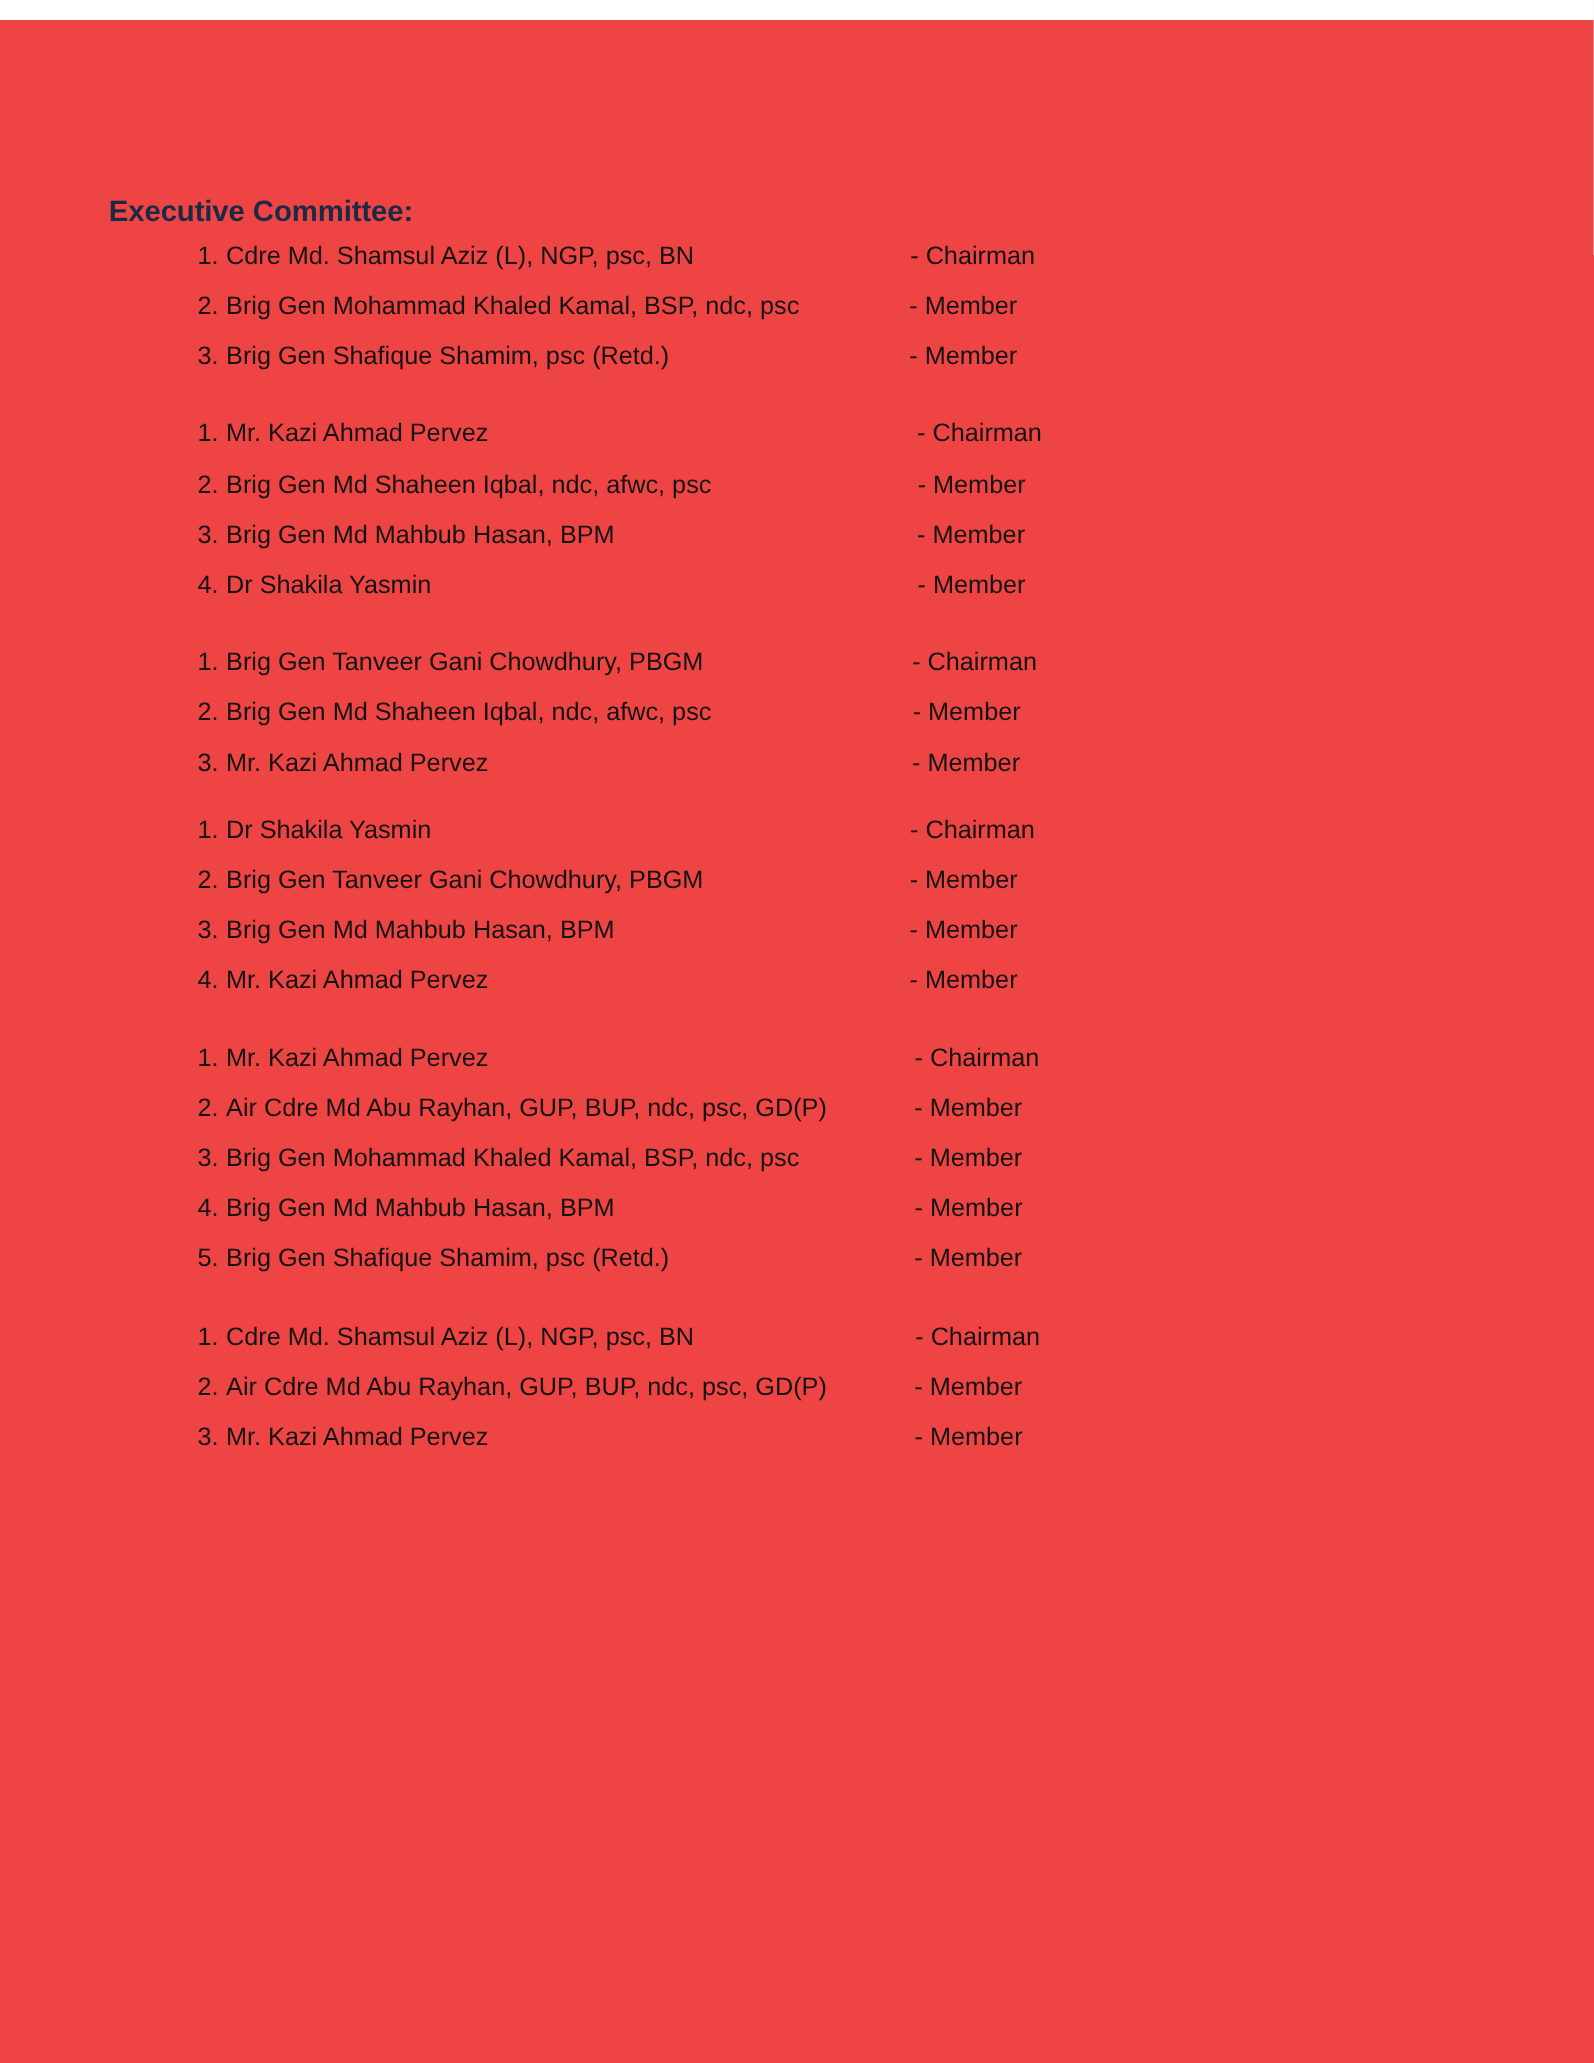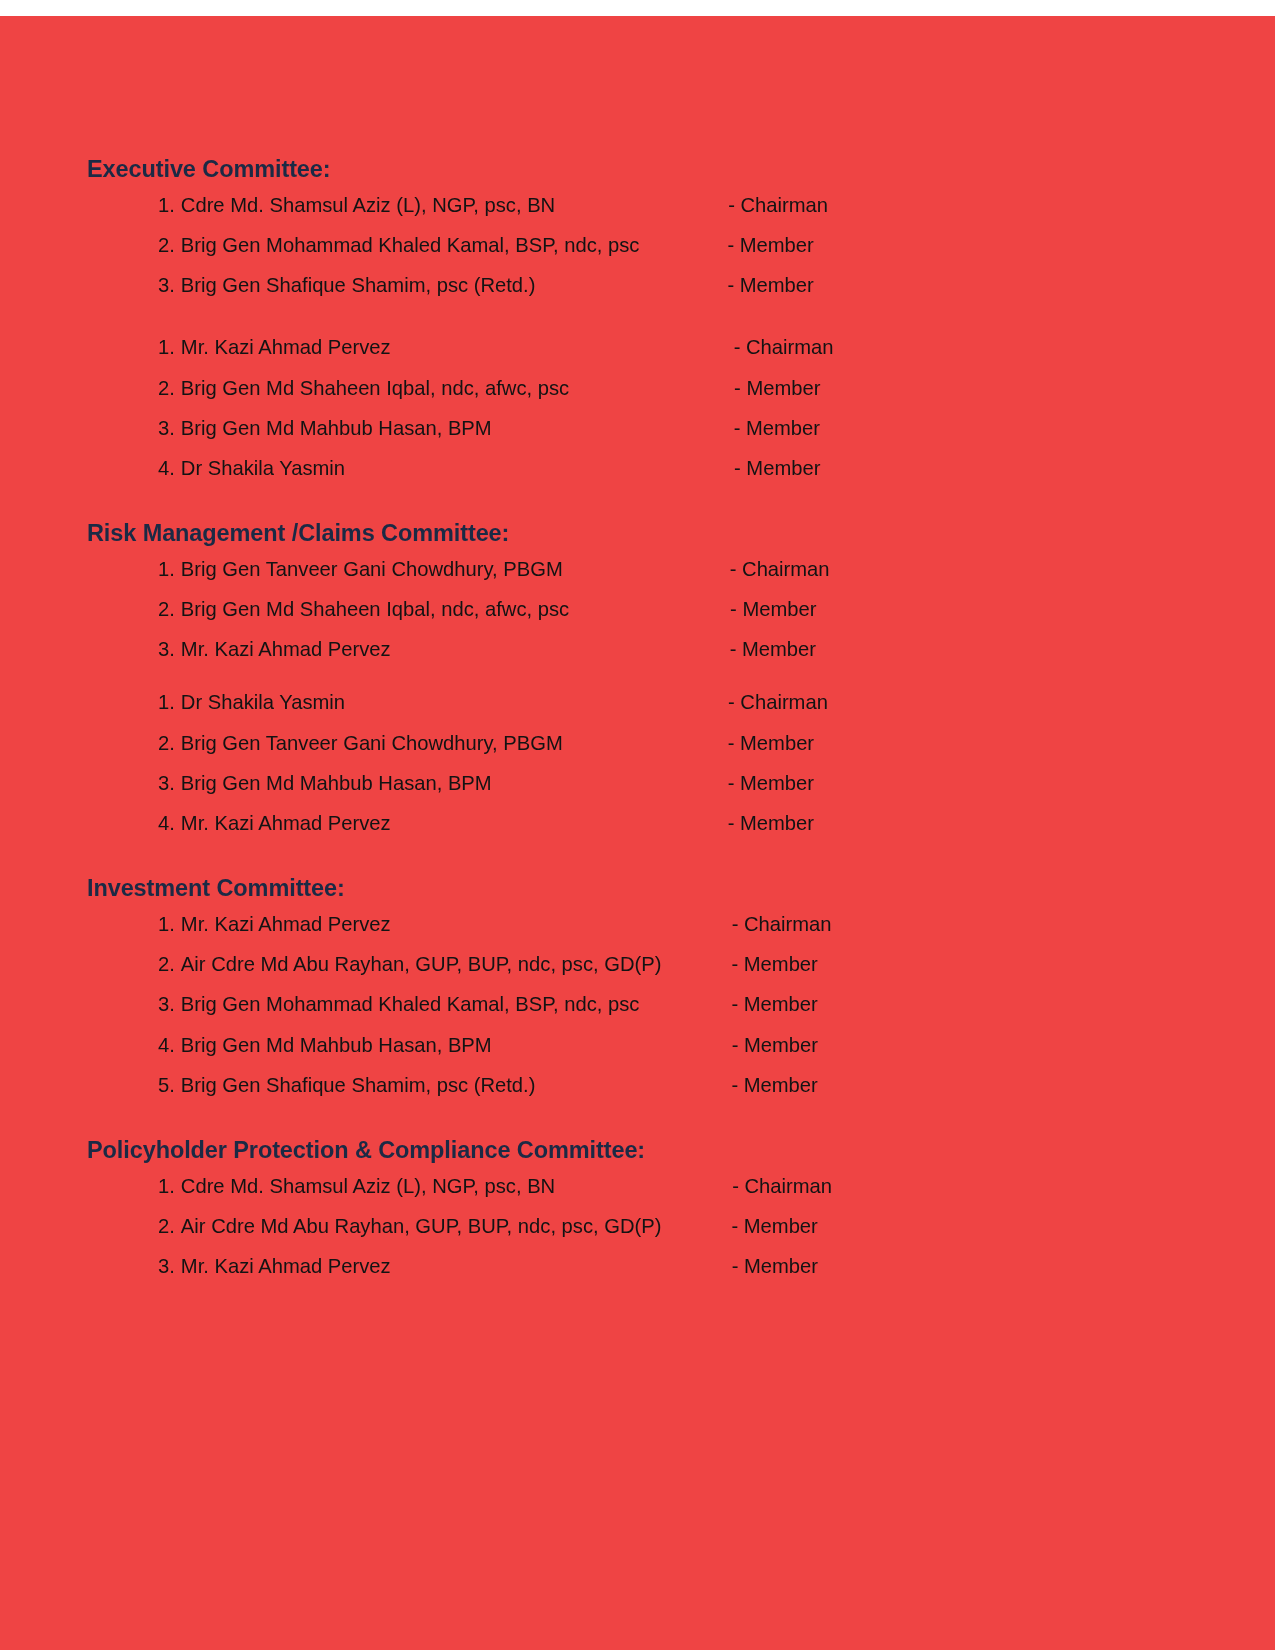--- a/index.html
+++ b/index.html
@@ -86,47 +86,44 @@
       </section>
       <section class="committee gap-lg">
         <ul class="members">
           <li class="member-row"><span class="member-index">1.</span><span class="member-name">Mr. Kazi Ahmad Pervez</span><span class="member-spacer" style="flex: 0 0 343px;"></span><span class="member-role">- Chairman</span></li>
           <li class="member-row"><span class="member-index">2.</span><span class="member-name">Brig Gen Md Shaheen Iqbal, ndc, afwc, psc</span><span class="member-spacer" style="flex: 0 0 165px;"></span><span class="member-role">- Member</span></li>
           <li class="member-row"><span class="member-index">3.</span><span class="member-name">Brig Gen Md Mahbub Hasan, BPM</span><span class="member-spacer" style="flex: 0 0 242px;"></span><span class="member-role">- Member</span></li>
           <li class="member-row"><span class="member-index">4.</span><span class="member-name">Dr Shakila Yasmin</span><span class="member-spacer" style="flex: 0 0 389px;"></span><span class="member-role">- Member</span></li>
         </ul>
       </section>
       <section class="committee gap-md">
-        <h2 class="committee-heading">Risk Management /Claims Committee:</h2>
         <ul class="members">
           <li class="member-row"><span class="member-index">1.</span><span class="member-name">Brig Gen Tanveer Gani Chowdhury, PBGM</span><span class="member-spacer" style="flex: 0 0 167px;"></span><span class="member-role">- Chairman</span></li>
           <li class="member-row"><span class="member-index">2.</span><span class="member-name">Brig Gen Md Shaheen Iqbal, ndc, afwc, psc</span><span class="member-spacer" style="flex: 0 0 161px;"></span><span class="member-role">- Member</span></li>
           <li class="member-row"><span class="member-index">3.</span><span class="member-name">Mr. Kazi Ahmad Pervez</span><span class="member-spacer" style="flex: 0 0 339px;"></span><span class="member-role">- Member</span></li>
         </ul>
       </section>
       <section class="committee gap-lg">
         <ul class="members">
           <li class="member-row"><span class="member-index">1.</span><span class="member-name">Dr Shakila Yasmin</span><span class="member-spacer" style="flex: 0 0 383px;"></span><span class="member-role">- Chairman</span></li>
           <li class="member-row"><span class="member-index">2.</span><span class="member-name">Brig Gen Tanveer Gani Chowdhury, PBGM</span><span class="member-spacer" style="flex: 0 0 165px;"></span><span class="member-role">- Member</span></li>
           <li class="member-row"><span class="member-index">3.</span><span class="member-name">Brig Gen Md Mahbub Hasan, BPM</span><span class="member-spacer" style="flex: 0 0 236px;"></span><span class="member-role">- Member</span></li>
           <li class="member-row"><span class="member-index">4.</span><span class="member-name">Mr. Kazi Ahmad Pervez</span><span class="member-spacer" style="flex: 0 0 337px;"></span><span class="member-role">- Member</span></li>
         </ul>
       </section>
       <section class="committee gap-lg">
-        <h2 class="committee-heading">Investment Committee:</h2>
         <ul class="members">
           <li class="member-row"><span class="member-index">1.</span><span class="member-name">Mr. Kazi Ahmad Pervez</span><span class="member-spacer" style="flex: 0 0 341px;"></span><span class="member-role">- Chairman</span></li>
           <li class="member-row"><span class="member-index">2.</span><span class="member-name">Air Cdre Md Abu Rayhan, GUP, BUP, ndc, psc, GD(P)</span><span class="member-spacer" style="flex: 0 0 70px;"></span><span class="member-role">- Member</span></li>
           <li class="member-row"><span class="member-index">3.</span><span class="member-name">Brig Gen Mohammad Khaled Kamal, BSP, ndc, psc</span><span class="member-spacer" style="flex: 0 0 92px;"></span><span class="member-role">- Member</span></li>
           <li class="member-row"><span class="member-index">4.</span><span class="member-name">Brig Gen Md Mahbub Hasan, BPM</span><span class="member-spacer" style="flex: 0 0 240px;"></span><span class="member-role">- Member</span></li>
           <li class="member-row"><span class="member-index">5.</span><span class="member-name">Brig Gen Shafique Shamim, psc (Retd.)</span><span class="member-spacer" style="flex: 0 0 196px;"></span><span class="member-role">- Member</span></li>
         </ul>
       </section>
       <section class="committee gap-sm">
-        <h2 class="committee-heading">Policyholder Protection &amp; Compliance Committee:</h2>
         <ul class="members">
           <li class="member-row"><span class="member-index">1.</span><span class="member-name">Cdre Md. Shamsul Aziz (L), NGP, psc, BN</span><span class="member-spacer" style="flex: 0 0 177px;"></span><span class="member-role">- Chairman</span></li>
           <li class="member-row"><span class="member-index">2.</span><span class="member-name">Air Cdre Md Abu Rayhan, GUP, BUP, ndc, psc, GD(P)</span><span class="member-spacer" style="flex: 0 0 70px;"></span><span class="member-role">- Member</span></li>
           <li class="member-row"><span class="member-index">3.</span><span class="member-name">Mr. Kazi Ahmad Pervez</span><span class="member-spacer" style="flex: 0 0 341px;"></span><span class="member-role">- Member</span></li>
         </ul>
       </section>
     </div>
 </div>
 
 </body></html>

